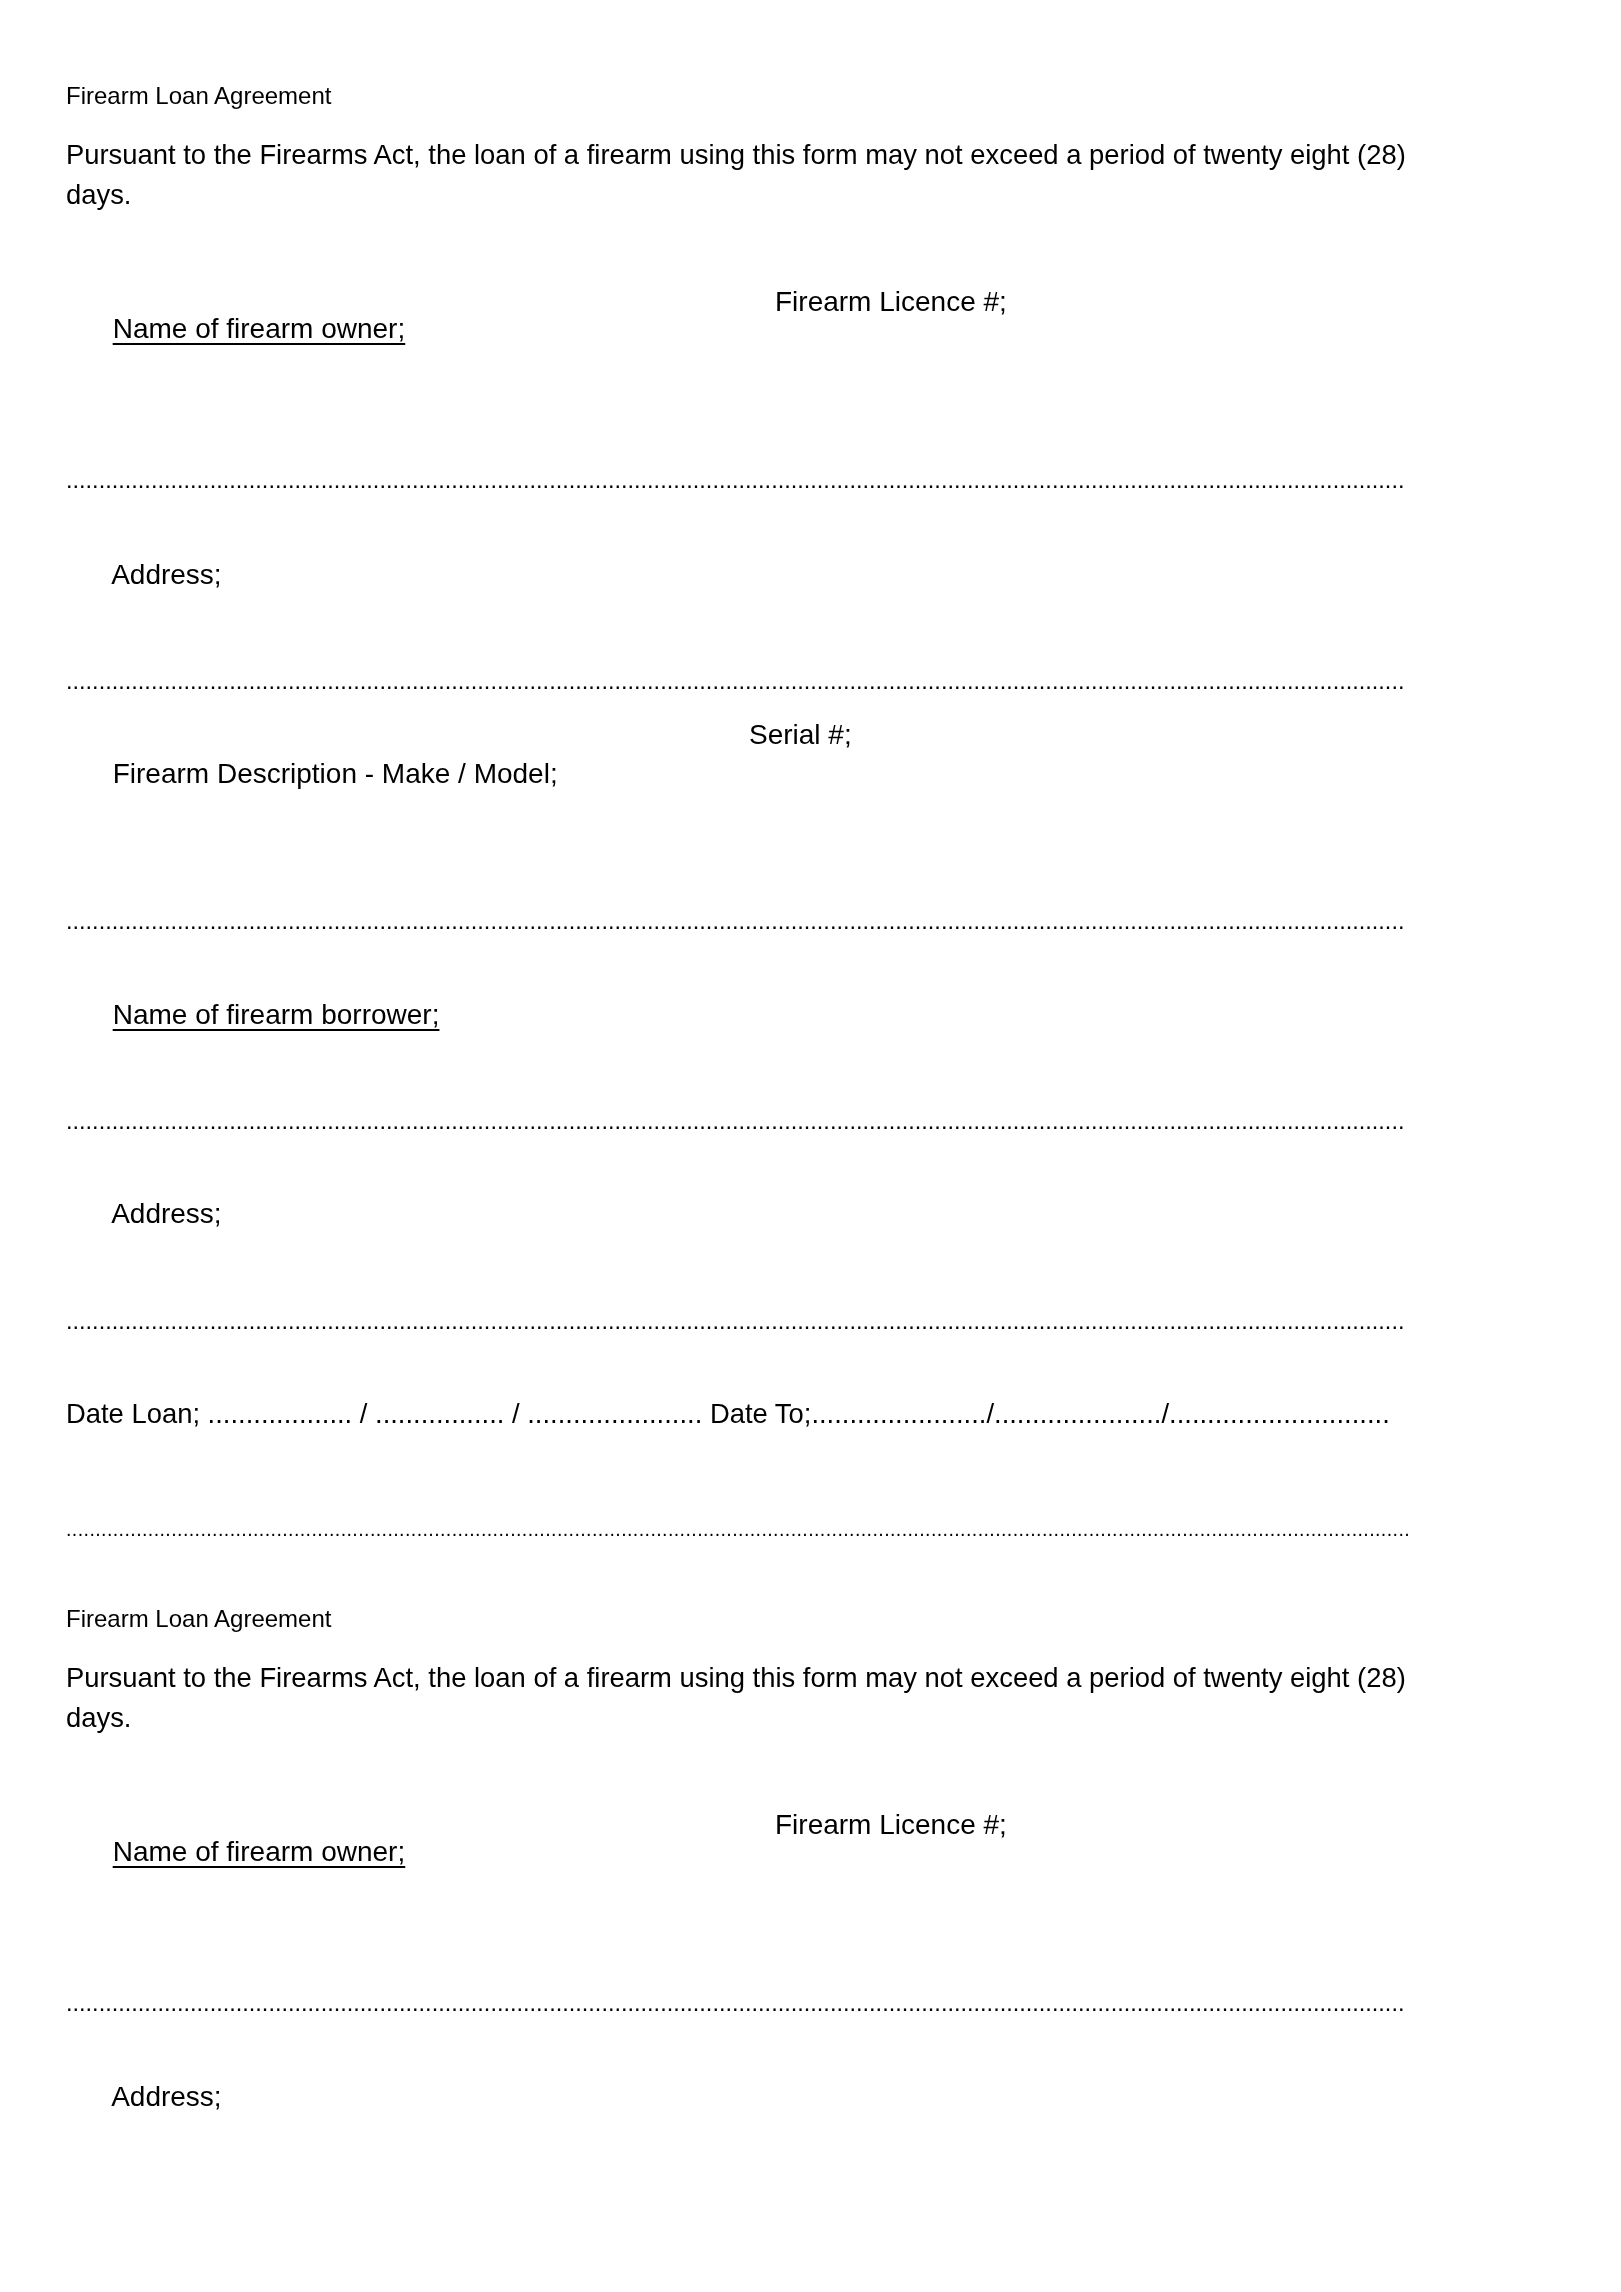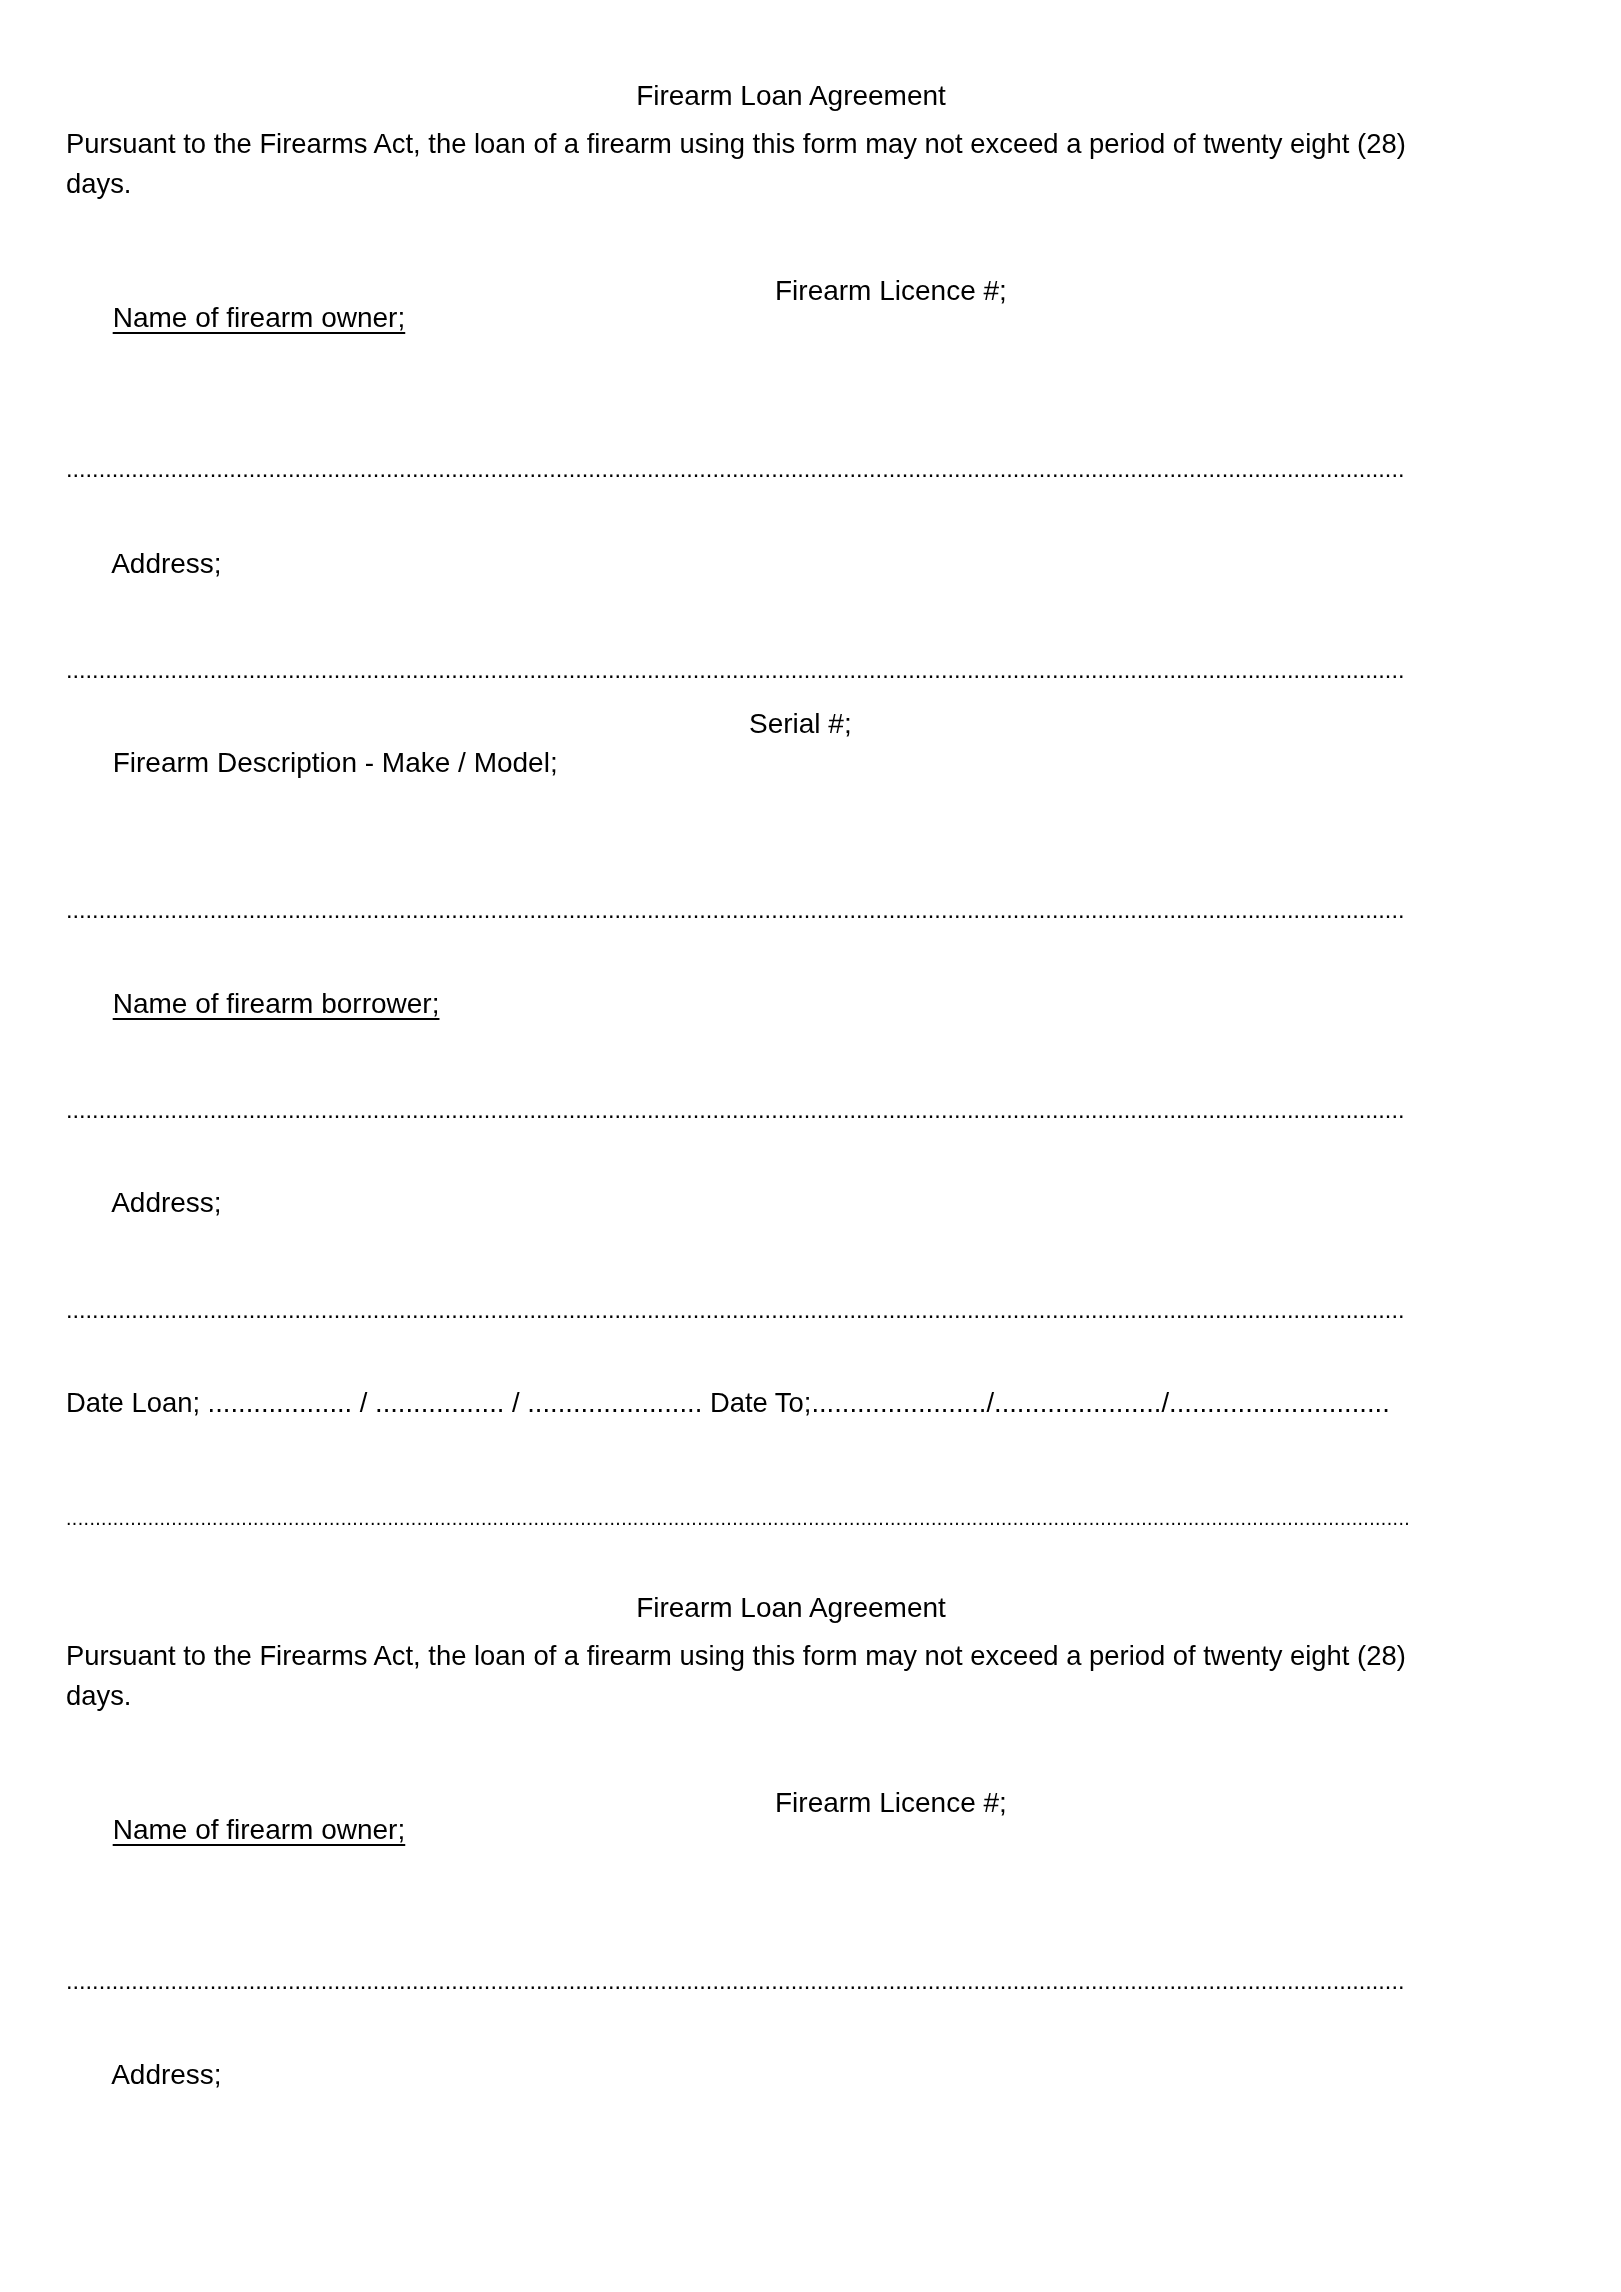--- a/index.html
+++ b/index.html
@@ -8,26 +8,25 @@
     width: 1621px;
     min-height: 2293px;
     background: #ffffff;
     color: #000000;
     font-family: "Liberation Sans", "DejaVu Sans", sans-serif;
     box-sizing: border-box;
     padding: 76px 105px 39px 66px;
   }
   .form-copy { display: block; }
   .form-title {
-    font-size: 28px;
+    font-size: 24px;
     line-height: 39px;
-    text-align: center;
     white-space: pre;
   }
-  .intro { margin-top: 9px; }
+  .intro { margin-top: 20px; }
   .intro-line {
     font-size: 27.4px;
     line-height: 40px;
     white-space: pre;
   }
   .frow {
     position: relative;
     font-size: 28px;
     line-height: 39px;
     white-space: pre;

